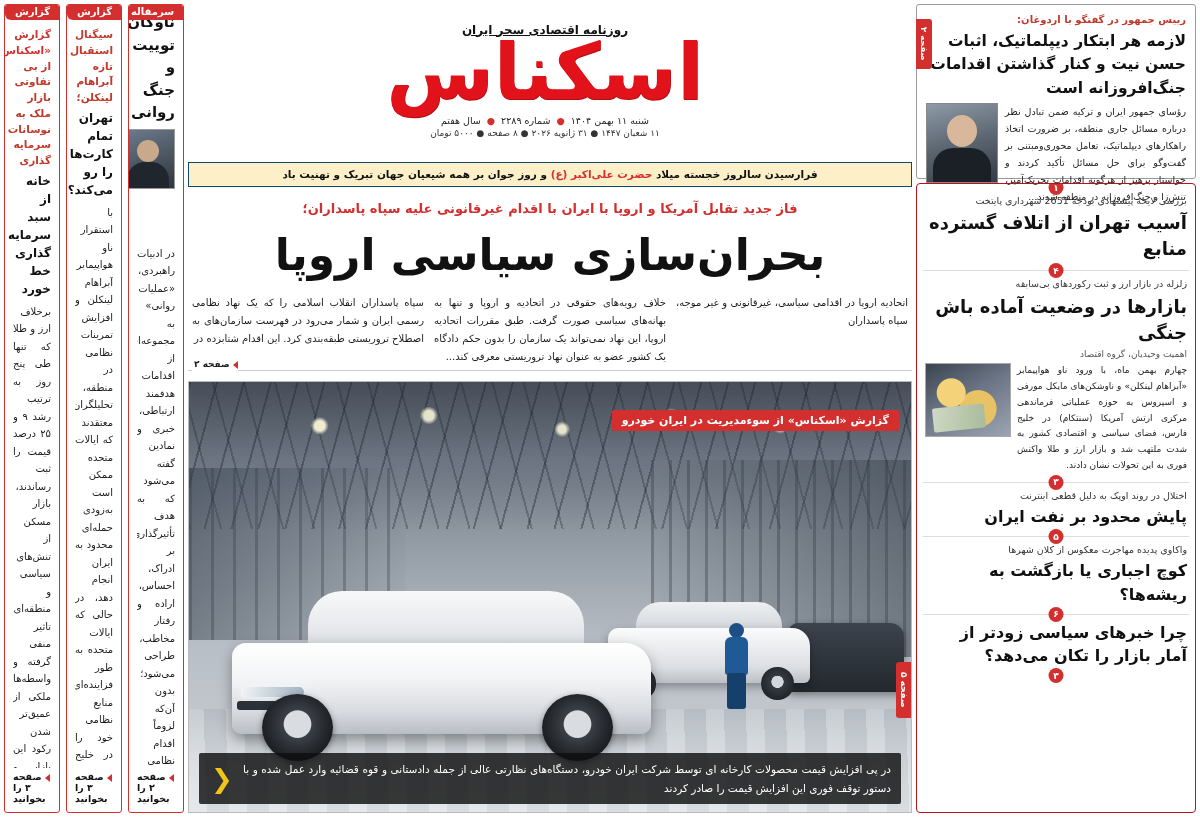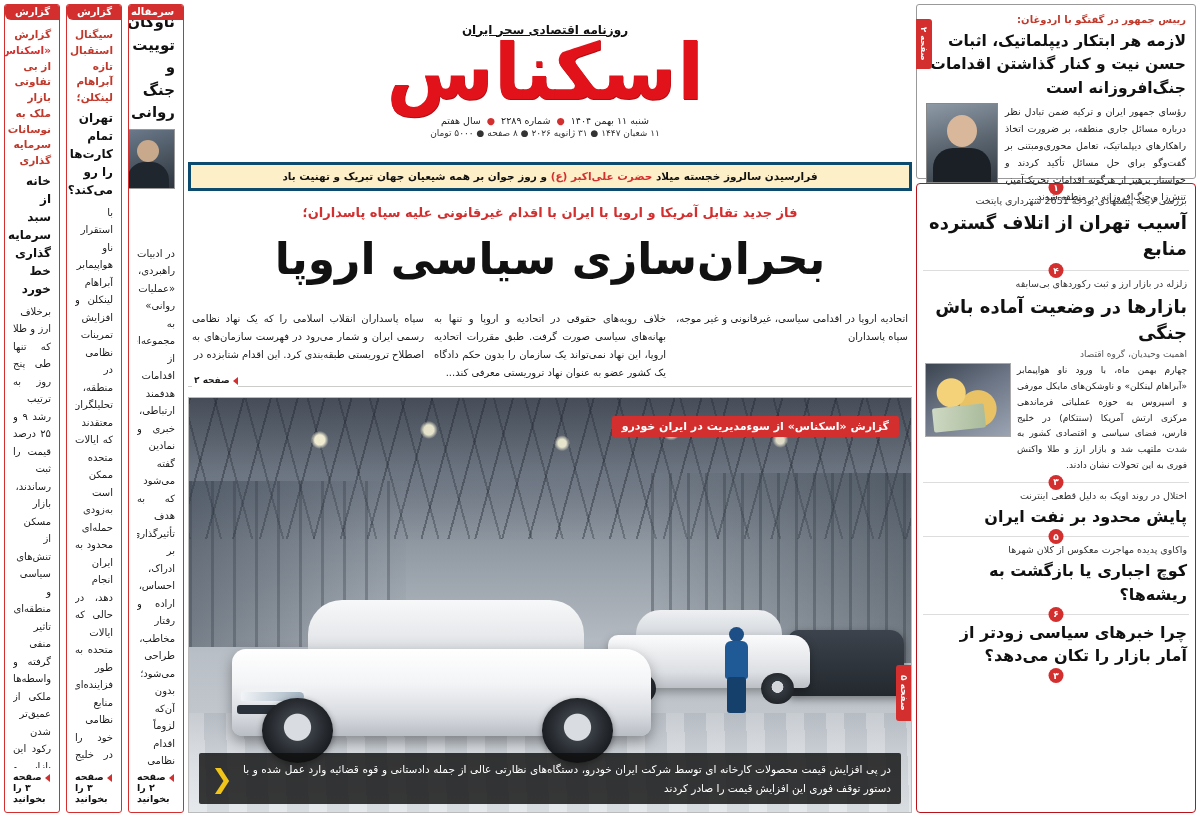--- a/index.html
+++ b/index.html
@@ -181,21 +181,21 @@
     align-items: center;
   }
   .issue-line .sep { color: #d32f2f; font-weight: bold; }
   .issue-line2 {
     font-size: 9px;
     color: #333;
     margin-top: 2px;
   }
   .banner {
     background: #fdf0c8;
-    border: 3px solid #0c4a6e;
+    border: 1px solid #0c4a6e;
     font-size: 10.5px;
     font-weight: bold;
     color: #111;
     text-align: center;
     padding: 4px 18px;
     margin: 4px 0 2px 0;
     line-height: 1.4;
   }
   .banner .hl { color: #d32f2f; }
 
@@ -220,21 +220,21 @@
     display: flex;
     gap: 10px;
     font-size: 10px;
     line-height: 1.8;
     color: #1a1a1a;
     text-align: justify;
     padding: 0 4px 4px 4px;
     border-bottom: 1px solid #ccc;
     position: relative;
   }
-  .lead-deck > div { flex: 1; margin-top: 12px; }
+  .lead-deck > div { flex: 1; }
   .deck-more {
     position: absolute;
     left: 4px; bottom: -2px;
     font-size: 9px;
     font-weight: bold;
     background: #fff;
     padding-left: 2px;
   }
   .deck-more::before {
     content: "";
@@ -447,21 +447,21 @@
   .worker .legs {
     position: absolute; left: 5px; top: 50px;
     width: 19px; height: 36px;
     background: #16406c;
     border-radius: 3px;
   }
   
   .photo-tag {
     position: absolute;
     z-index: 9;
-    top: 18px;
+    top: 28px;
     right: 12px;
     background: #d32f2f;
     color: #fff;
     font-size: 11px;
     font-weight: bold;
     padding: 4px 10px;
     border-radius: 2px;
   }
   .photo-head {
     position: absolute;

